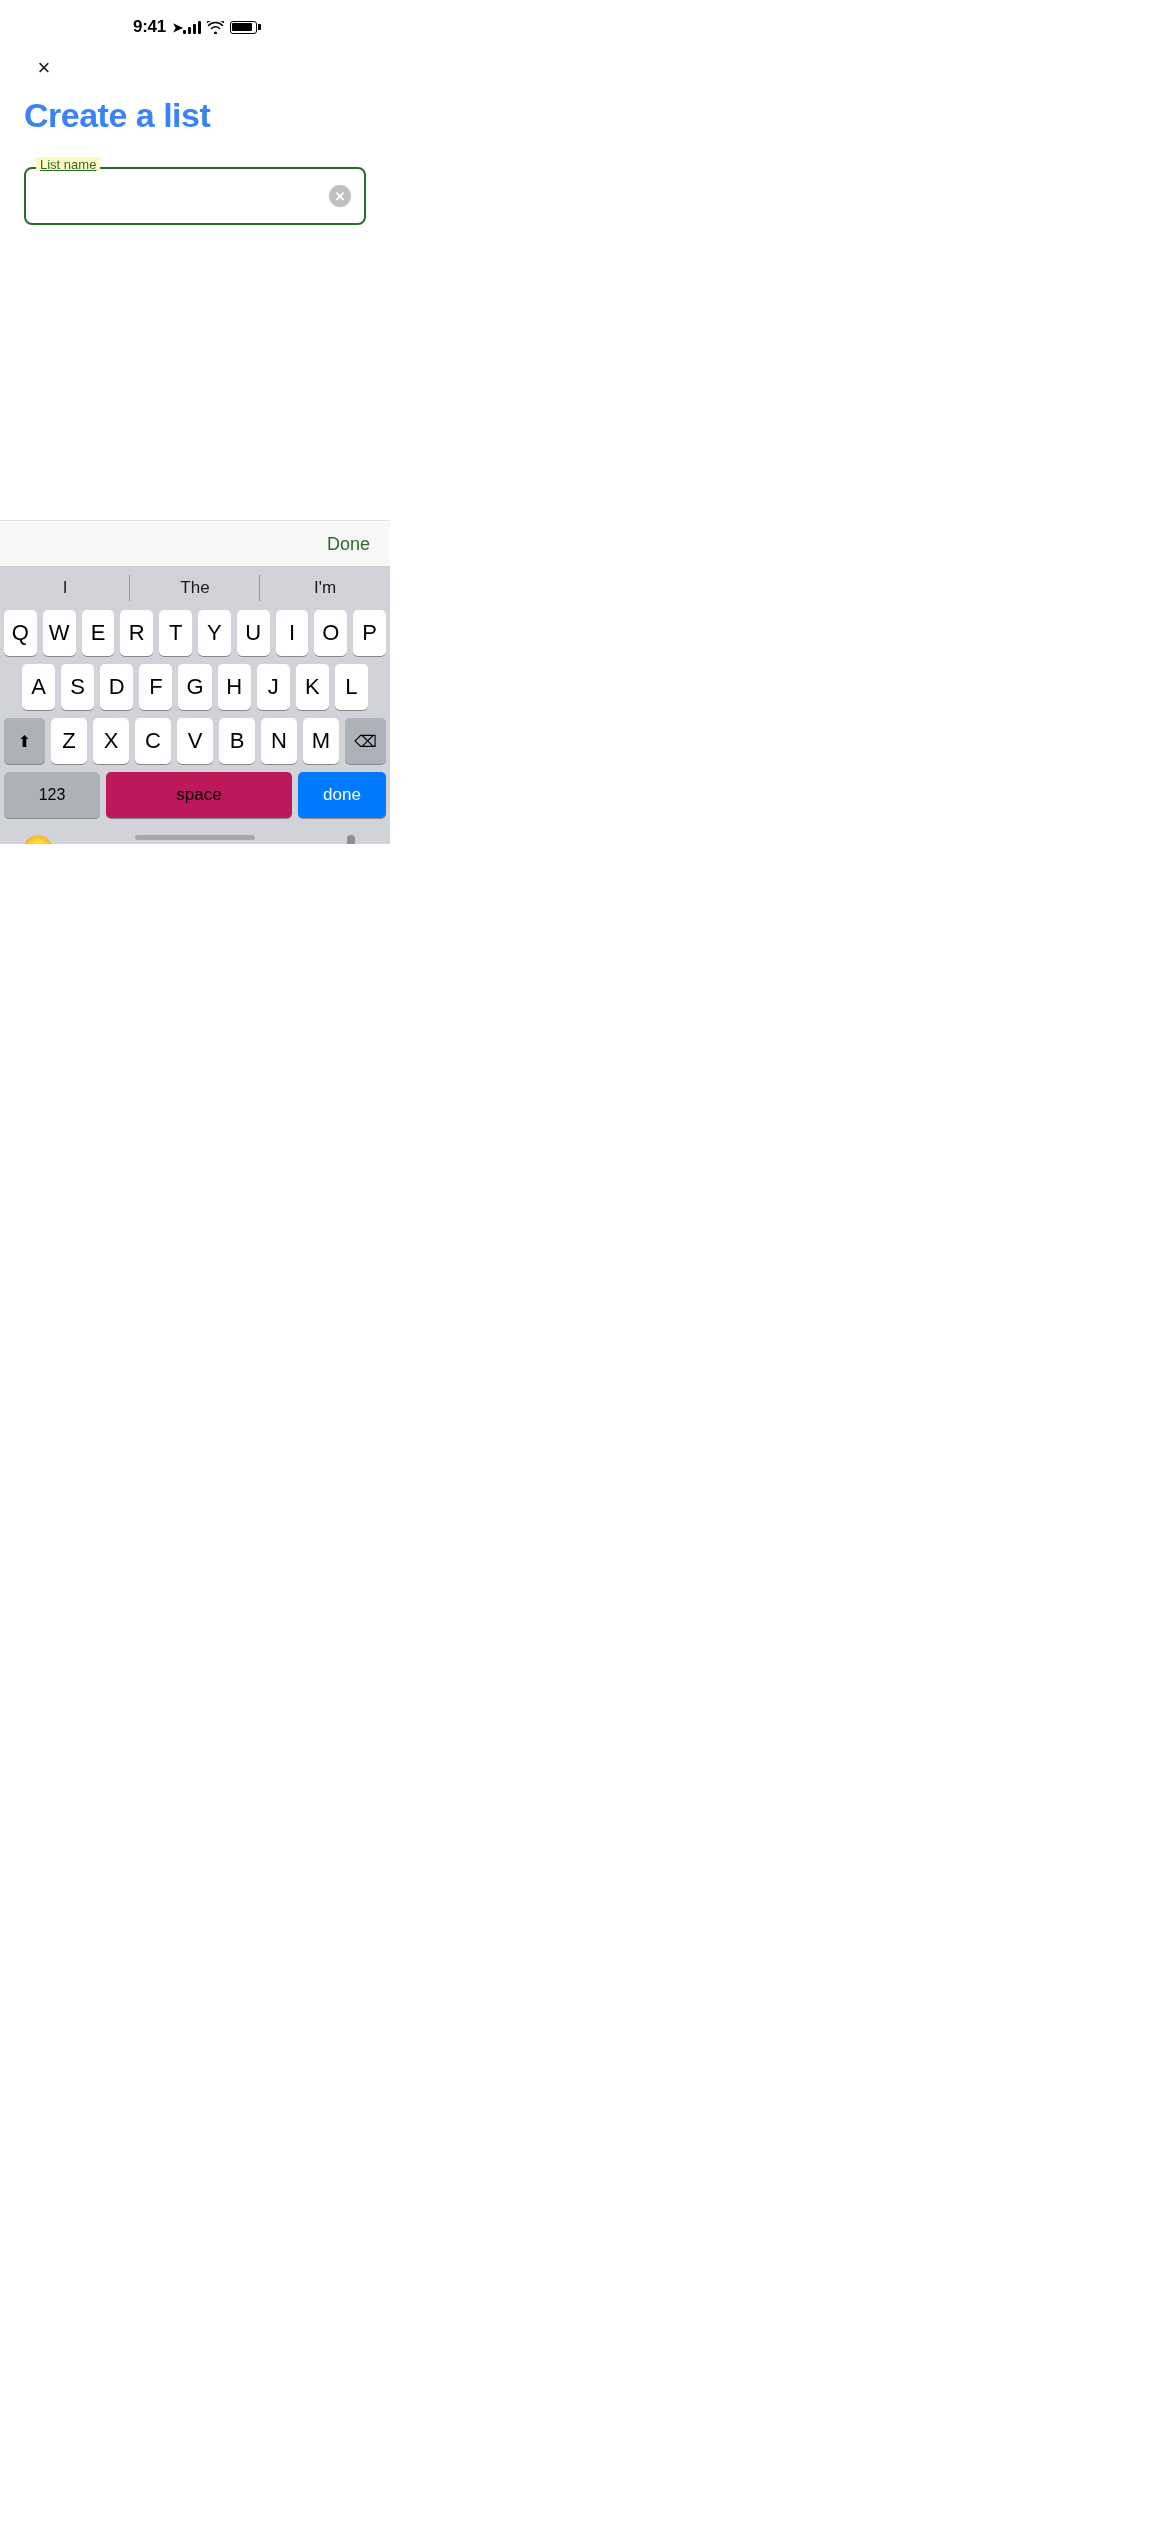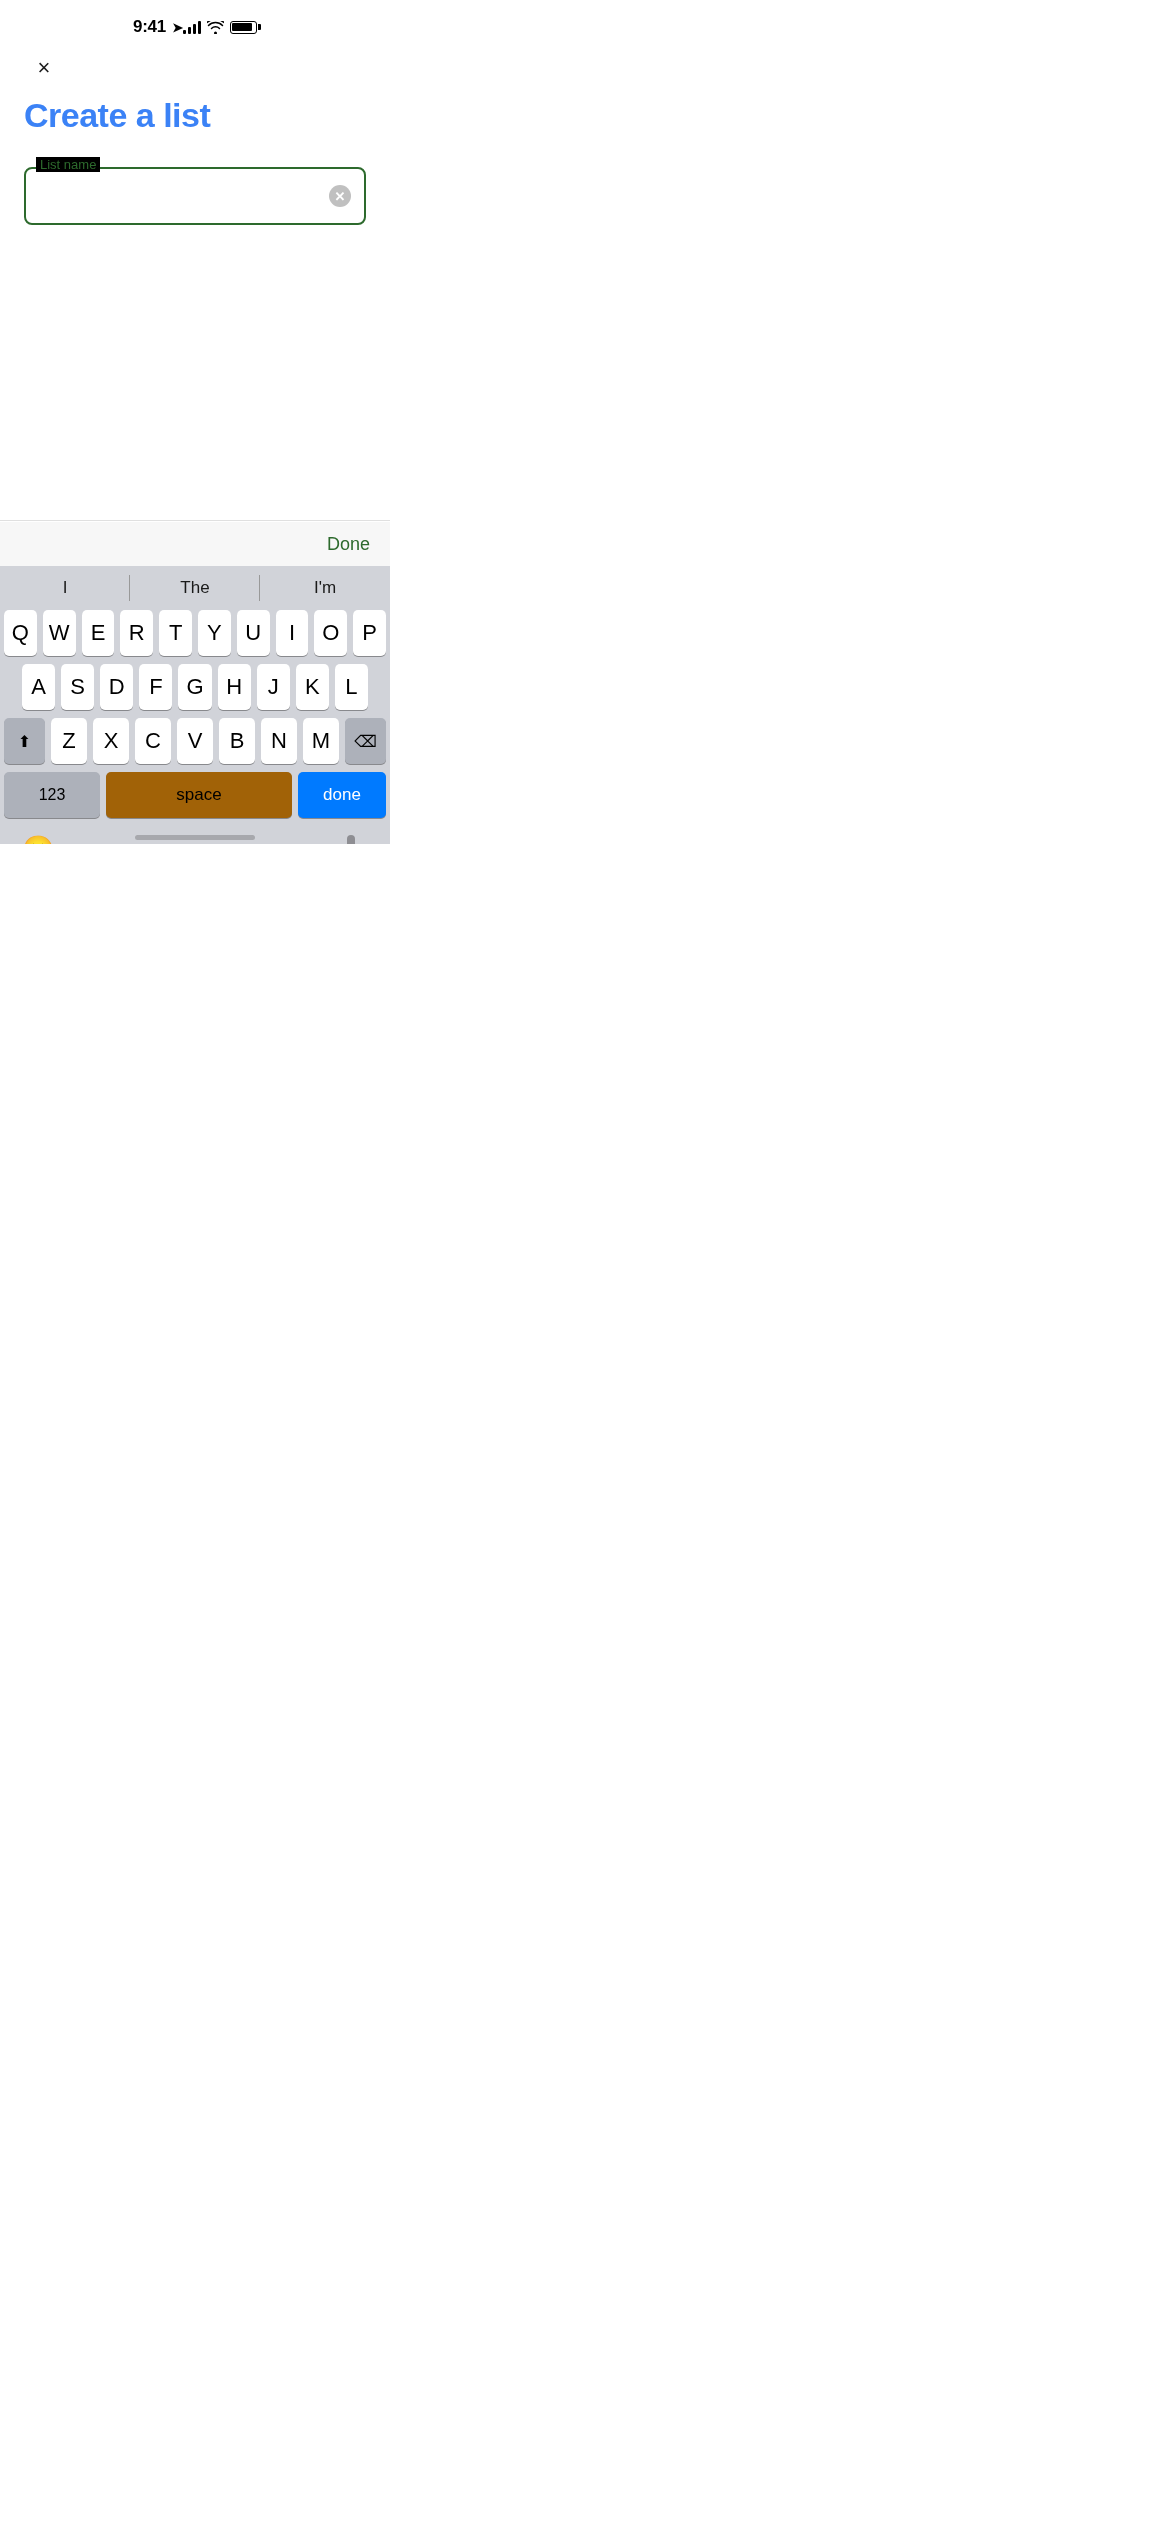--- a/index.html
+++ b/index.html
@@ -117,26 +117,27 @@
     
     .input-container {
       position: relative;
       margin-bottom: 36px;
     }
 
     .input-label {
       position: absolute;
       top: -10px;
       left: 12px;
-      background: #000000;
+      background: #fef9c3;
       padding: 0 4px;
       font-size: 13px;
       color: #2d6a2d;
       font-weight: 400;
       z-index: 1;
+      text-decoration: underline;
     }
 
     .list-name-input {
       width: 100%;
       height: 58px;
       border: 2px solid #2d6a2d;
       border-radius: 8px;
       padding: 0 48px 0 16px;
       font-size: 17px;
       color: #000;
@@ -349,21 +350,21 @@
       align-items: center;
       justify-content: center;
       font-size: 16px;
       color: #000;
       cursor: pointer;
       width: 96px;
       box-shadow: 0 1px 0 rgba(0,0,0,0.35);
     }
 
     .key-space {
-      background: #a16207;
+      background: #be185d;
       border-radius: 5px;
       height: 46px;
       display: flex;
       align-items: center;
       justify-content: center;
       font-size: 17px;
       color: #000;
       cursor: pointer;
       flex: 1;
       box-shadow: 0 1px 0 rgba(0,0,0,0.35);

